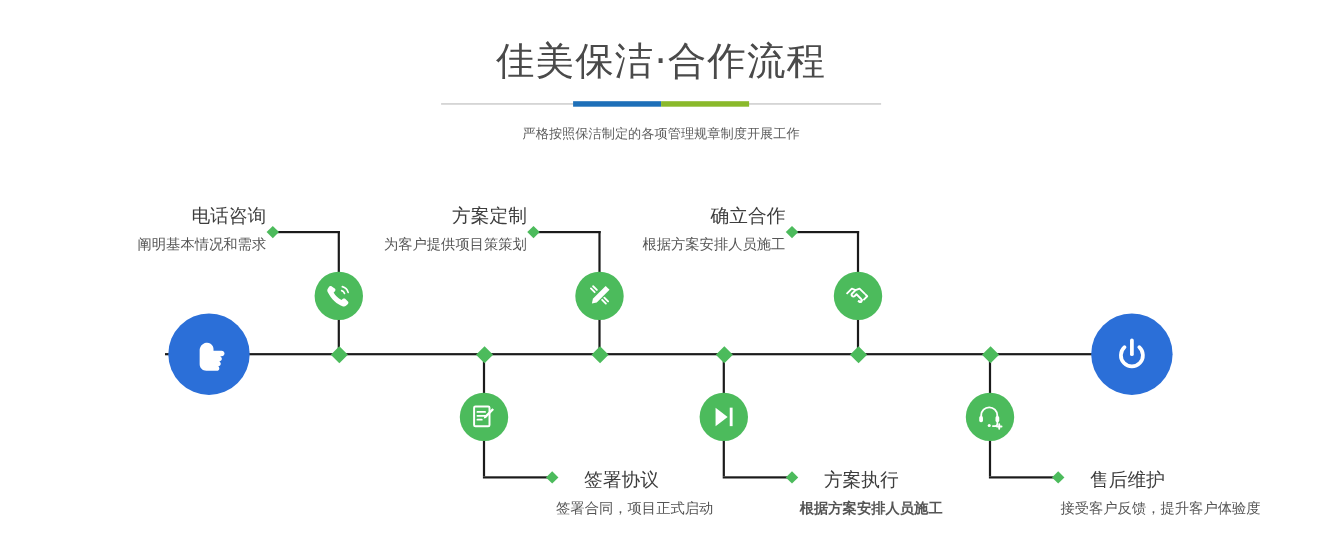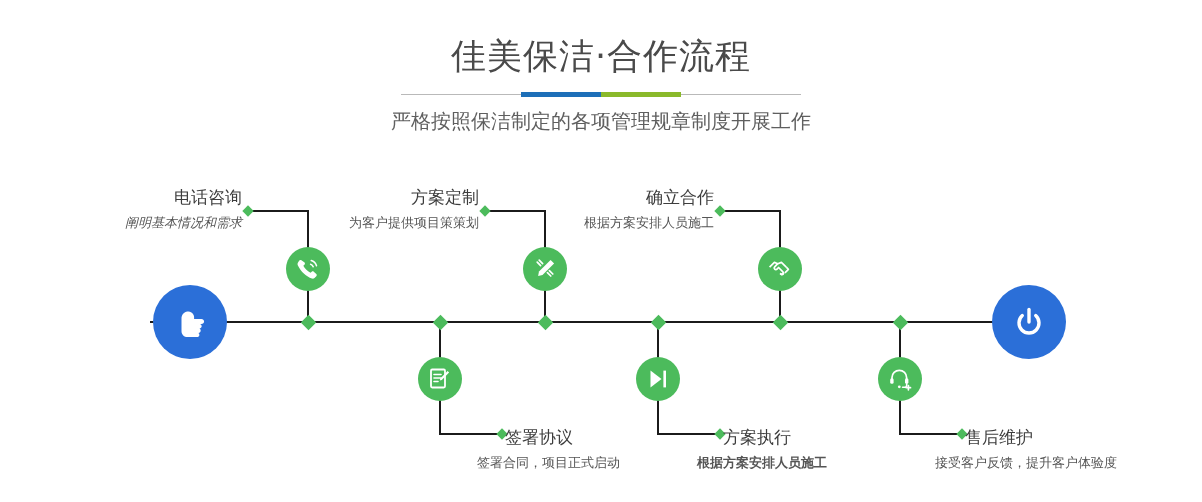--- a/index.html
+++ b/index.html
@@ -63,21 +63,21 @@
   .divider-green {
     position: absolute;
     left: 200px;
     top: 0px;
     width: 80px;
     height: 5px;
   }
   .page-subtitle {
     margin: 0;
     padding-top: 12px;
-    font-size: 20px;
+    font-size: 12px;
     line-height: 22px;
     color: #5f5f5f;
     font-family: Liberation Sans, sans-serif;
   }
 
   
   .timeline {
     position: absolute;
     left: 0;
     top: 0;
@@ -157,21 +157,21 @@
     white-space: nowrap;
   }
   .label-desc {
     font-size: 13px;
     line-height: 20px;
     color: #555555;
     white-space: nowrap;
     margin-top: 2px;
   }
   .label-block.top { text-align: right; }
-  .label-block.bottom { text-align: left; }
+  .label-block.bottom { text-align: center; }
 
   svg { display: block; }
 </style>
 </head>
 <body>
 
 <div class="stage">
 
   <div class="header">
     <h1 class="page-title" style="color: rgb(74, 74, 74);">佳美保洁·合作流程</h1>
@@ -210,21 +210,21 @@
         <svg width="26" height="26" viewBox="0 0 26 26">
           <path fill="#ffffff" d="M6.4 4.3c-.6-.6-1.6-.5-2.1.2L3 6.5c-.6.9-.6 2.1-.1 3 1.6 3.2 3.6 6 6.2 8.3 2.3 2.1 4.9 3.7 7.8 4.8.9.3 1.9.1 2.6-.6l1.8-1.7c.6-.6.6-1.6 0-2.2l-2.5-2.4c-.6-.6-1.5-.6-2.1 0l-1.2 1.1c-1.6-.9-3.1-2-4.4-3.3-1.1-1.1-2-2.3-2.8-3.7l1.2-1.1c.6-.6.6-1.5.1-2.1L6.4 4.3z"></path>
           <path fill="none" stroke="#ffffff" stroke-width="1.5" stroke-linecap="round" d="M16.2 4.6a7.5 7.5 0 0 1 5.3 5.2"></path>
           <path fill="none" stroke="#ffffff" stroke-width="1.5" stroke-linecap="round" d="M15.6 8.2a4 4 0 0 1 2.6 2.6"></path>
         </svg>
       </div>
       <div class="label-block top" style="left:150px; top:186px; width:92px;">
         <div class="label-title" style="color: rgb(61, 61, 61);">电话咨询</div>
       </div>
       <div class="label-block top" style="left:110px; top:211px; width:132px;">
-        <div class="label-desc" style="color: rgb(85, 85, 85); font-style: italic;">阐明基本情况和需求</div>
+        <div class="label-desc" style="color: rgb(85, 85, 85);">阐明基本情况和需求</div>
       </div>
     </div>
 
     <div>
       <div class="diamond" style="left: 435px; top: 317px; background: rgb(76, 187, 92);"></div>
       <div class="branch-v" style="left: 439px; top: 321px; height: 112px; background: rgb(27, 27, 27);"></div>
       <div class="branch-h" style="left: 439px; top: 433px; width: 62px; background: rgb(27, 27, 27);"></div>
       <div class="tip" style="left: 498px; top: 430px; background: rgb(76, 187, 92);"></div>
       <div class="node-circle" style="left: 418px; top: 357px; background: rgb(76, 187, 92);">
         <svg width="26" height="26" viewBox="0 0 26 26">

